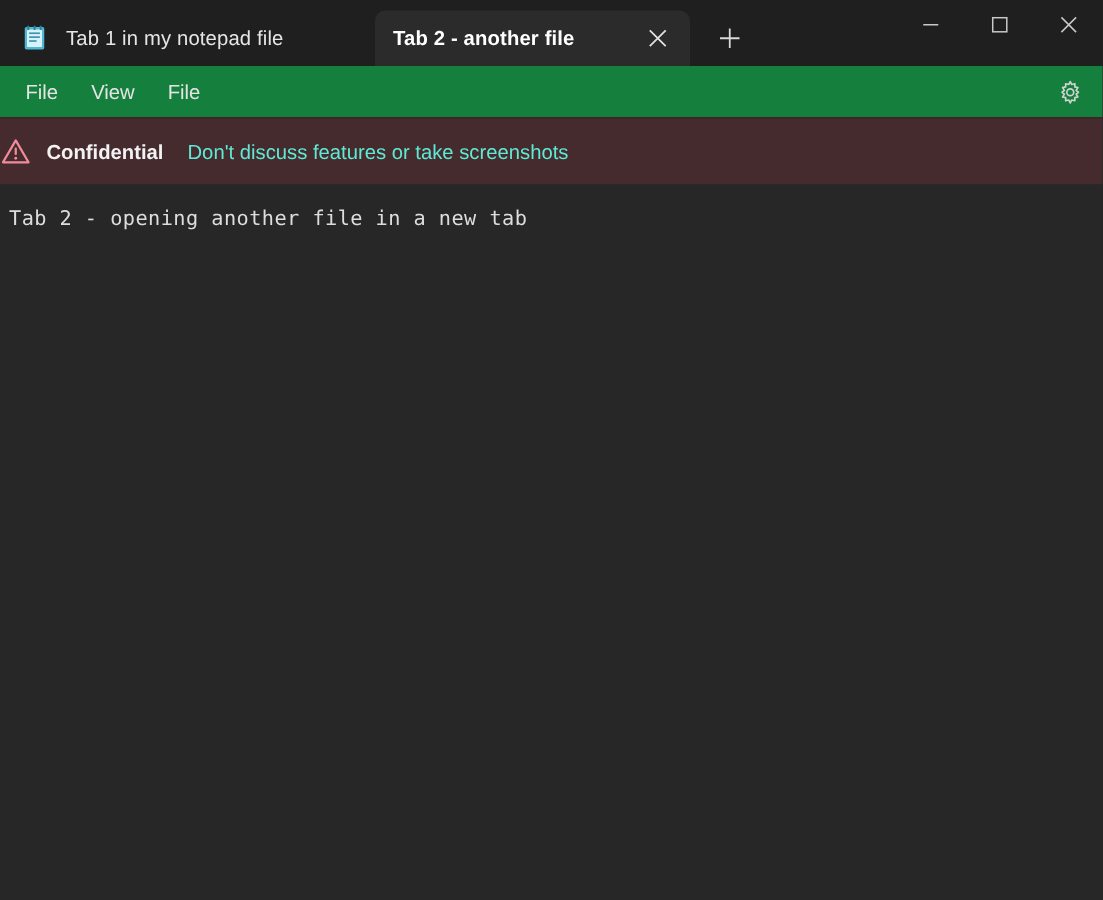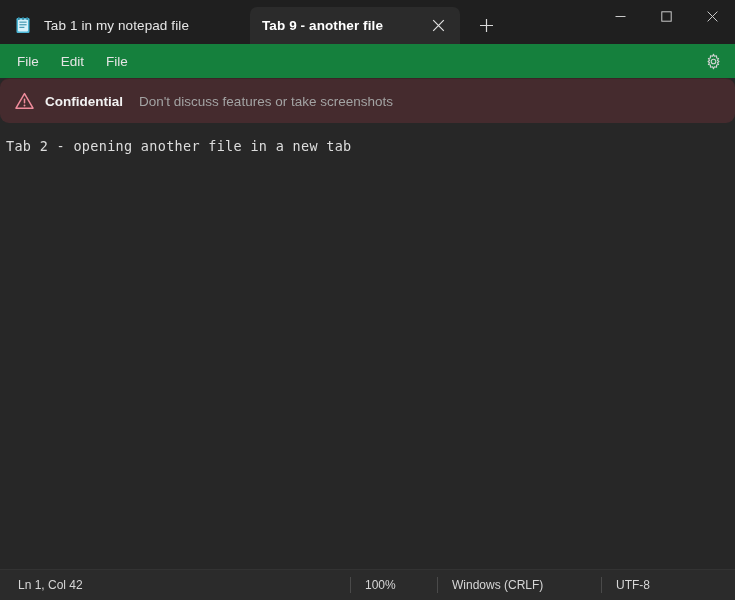--- a/index.html
+++ b/index.html
@@ -143,44 +143,42 @@
     justify-content: center;
     border-radius: 4px;
   }
 
   
   .banner {
     height: 44px;
     background: #452b2e;
     display: flex;
     align-items: center;
-    padding-left: 14px;
     flex: 0 0 auto;
     border-top: 1px solid #3b2426;
-    border-radius: 9px;
   }
   .banner-icon {
     width: 20px;
     height: 20px;
     flex: 0 0 20px;
     margin-right: 11px;
     display: flex;
     align-items: center;
     justify-content: center;
   }
   .banner-strong {
     font-size: 13.5px;
     font-weight: bold;
     color: #f2f2f2;
     margin-right: 16px;
     white-space: nowrap;
   }
   .banner-text {
     font-size: 13.5px;
-    color: #a3a3a3;
+    color: #5eead4;
     white-space: nowrap;
   }
 
   
   .editor {
     flex: 1 1 auto;
     background: #272727;
     position: relative;
     overflow: hidden;
   }
@@ -247,21 +245,21 @@
             <rect x="4.4" y="9.8" width="5" height="1.1" fill="#3b93ad"></rect>
             <rect x="3.2" y="0" width="1.3" height="3" fill="#2e7e96"></rect>
             <rect x="7.4" y="0" width="1.3" height="3" fill="#2e7e96"></rect>
             <rect x="11.5" y="0" width="1.3" height="3" fill="#2e7e96"></rect>
           </svg>
         </span>
         <span class="tab-title">Tab 1 in my notepad file</span>
       </div>
 
       <div class="tab active">
-        <span class="tab-title">Tab 9 - another file</span>
+        <span class="tab-title">Tab 2 - another file</span>
         <span class="tab-close">
           <svg width="13" height="13" viewBox="0 0 13 13">
             <path d="M1.2 1.2 L11.8 11.8 M11.8 1.2 L1.2 11.8" stroke="#e0e0e0" stroke-width="1.2" fill="none"></path>
           </svg>
         </span>
       </div>
 
       <div class="newtab">
         <svg width="15" height="15" viewBox="0 0 15 15">
           <path d="M7.5 1 V14 M1 7.5 H14" stroke="#d9d9d9" stroke-width="1.2" fill="none"></path>
@@ -283,21 +281,21 @@
       <div class="wc-btn">
         <svg width="11" height="11" viewBox="0 0 11 11">
           <path d="M0.6 0.6 L10.4 10.4 M10.4 0.6 L0.6 10.4" stroke="#c9c9c9" stroke-width="1" fill="none"></path>
         </svg>
       </div>
     </div>
   </div>
 
   <div class="menubar">
     <div class="menu-item">File</div>
-    <div class="menu-item">Edit</div>
+    <div class="menu-item">View</div>
     <div class="menu-item">File</div>
 
     <div class="settings-btn">
       <svg width="17" height="17" viewBox="0 0 20 20">
         <g fill="none" stroke="#d2d2d2" stroke-width="1.3">
           <circle cx="10" cy="10" r="2.7"></circle>
           <path d="M10 1.6 L11.1 3.9 L13.6 3.3 L13.6 5.8 L16 6.4 L14.6 8.5
                    L16.4 10 L14.6 11.5 L16 13.6 L13.6 14.2 L13.6 16.7
                    L11.1 16.1 L10 18.4 L8.9 16.1 L6.4 16.7 L6.4 14.2
                    L4 13.6 L5.4 11.5 L3.6 10 L5.4 8.5 L4 6.4 L6.4 5.8
@@ -316,23 +314,14 @@
       </svg>
     </span>
     <span class="banner-strong">Confidential</span>
     <span class="banner-text">Don't discuss features or take screenshots</span>
   </div>
 
   <div class="editor">
     <div class="editor-text">Tab 2 - opening another file in a new tab</div>
   </div>
 
-  <div class="statusbar">
-    <div class="status-cell s-pos">Ln 1, Col 42</div>
-    <div class="status-sep sep-1"></div>
-    <div class="status-cell s-zoom">100%</div>
-    <div class="status-sep sep-2"></div>
-    <div class="status-cell s-eol">Windows (CRLF)</div>
-    <div class="status-sep sep-3"></div>
-    <div class="status-cell s-enc">UTF-8</div>
-  </div>
 
 </div>
 
 </body></html>

